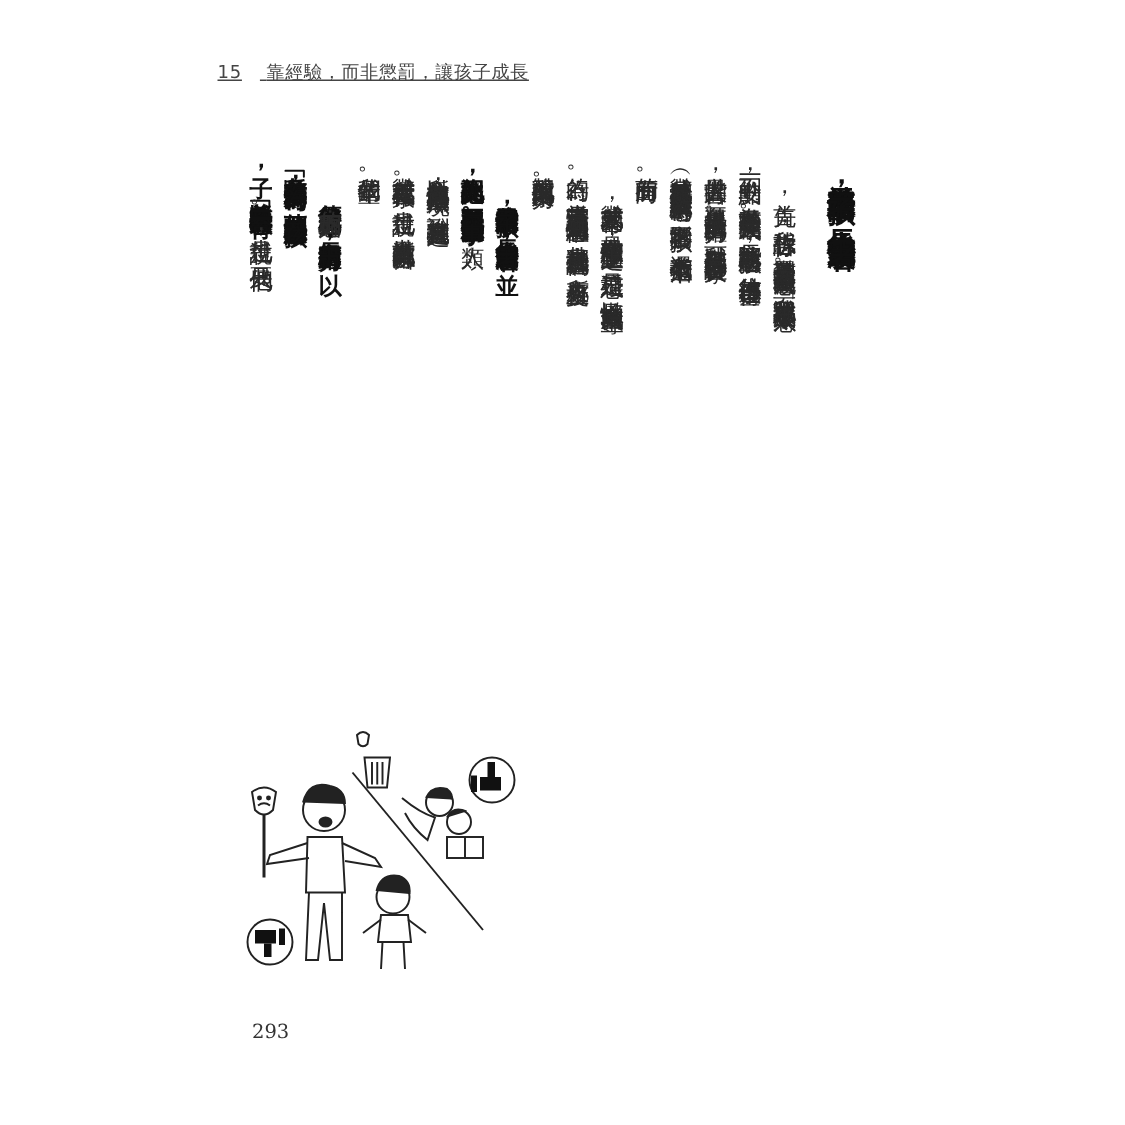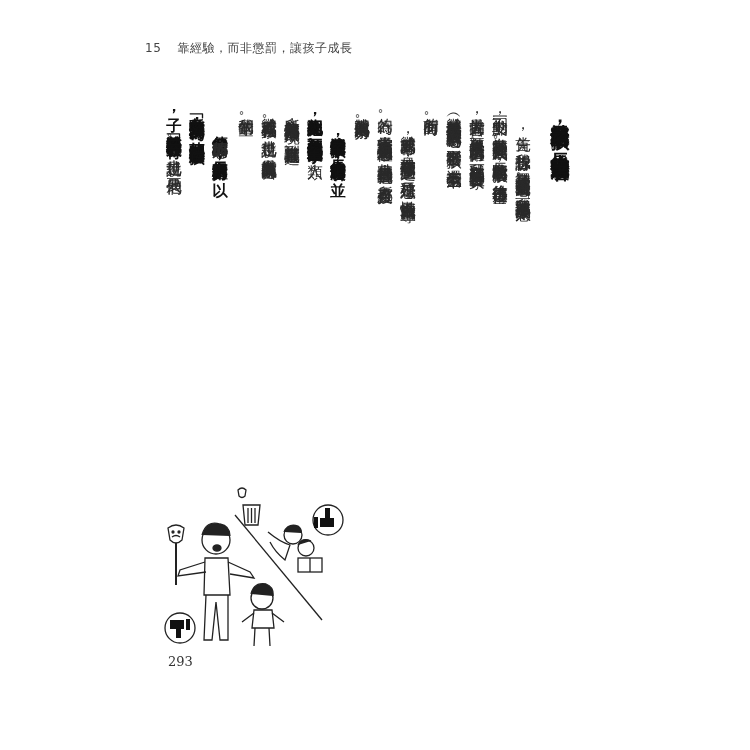--- a/index.html
+++ b/index.html
@@ -2,33 +2,33 @@
 <html><head>
 <meta charset="utf-8">
 <style>
   html, body { margin: 0; padding: 0; }
   body {
     width: 750px; height: 750px; background: #ffffff; position: relative; overflow: hidden;
     font-family: "DejaVu Serif", serif; color: #2a2a2a;
   }
   .header {
     position: absolute; left: 145px; top: 40px; font-family: "DejaVu Sans", sans-serif;
-    font-size: 12px; color: #444; letter-spacing: 0.5px;
+    font-size: 12px; color: #444; letter-spacing: 0.5px; text-decoration: underline;
   }
   .header .chap { margin-right: 12px; }
   .col {
     position: absolute; writing-mode: vertical-rl; text-orientation: upright;
     font-size: 15.5px; line-height: 18px; letter-spacing: 0.6px; white-space: nowrap;
   }
   .col.heading {
     font-family: "DejaVu Sans", sans-serif; font-weight: bold; font-size: 19px; color: #111;
     letter-spacing: 1px;
   }
   .b { font-family: "DejaVu Sans", sans-serif; font-weight: bold; color: #111; }
-  .page-num { position: absolute; left: 168px; top: 654px; font-size: 13px; color: #333; }
+  .page-num { position: absolute; left: 168px; top: 681px; font-size: 13px; color: #333; }
   .illus { position: absolute; left: 150px; top: 480px; width: 200px; height: 200px; }
 </style>
 </head>
 <body>
 
 <div class="header">
   <span class="chap">15</span>
   <span>靠經驗，而非懲罰，讓孩子成長</span>
 </div>
 

